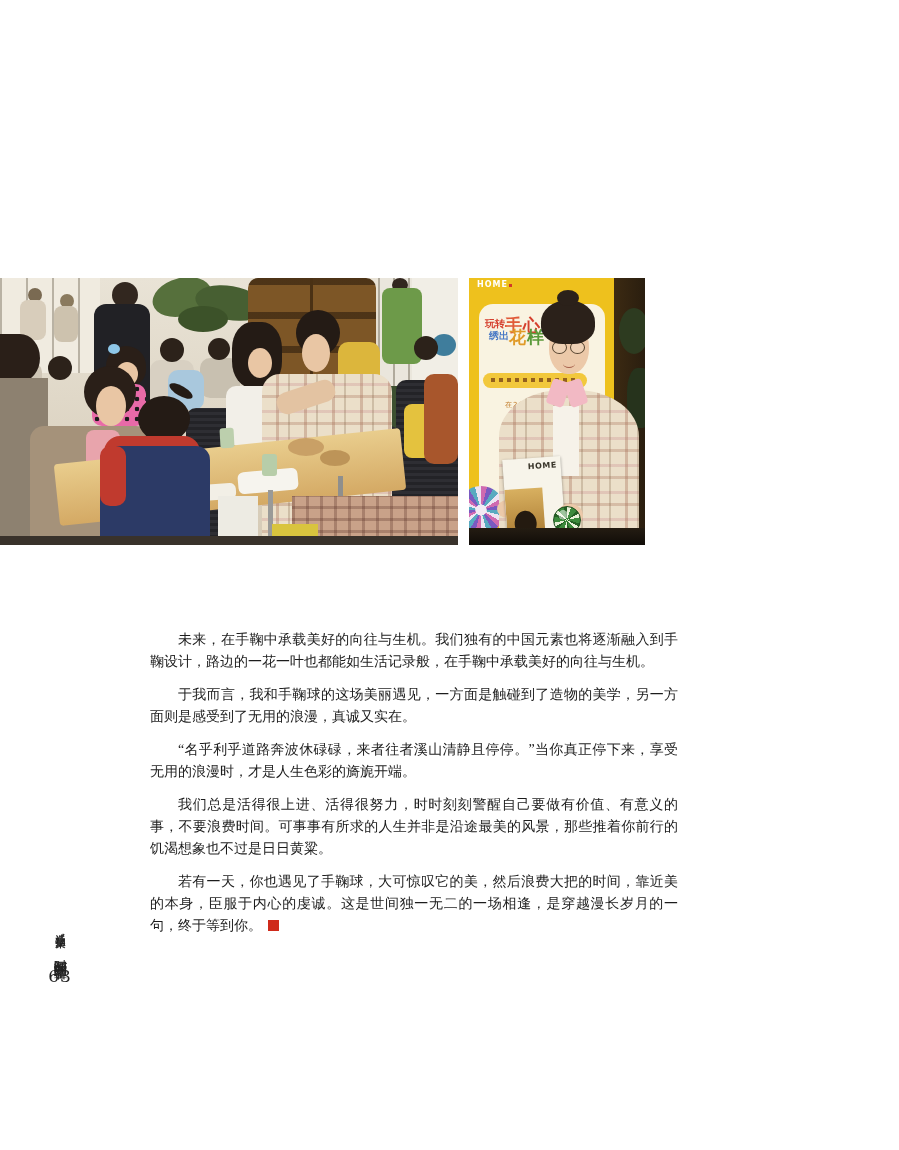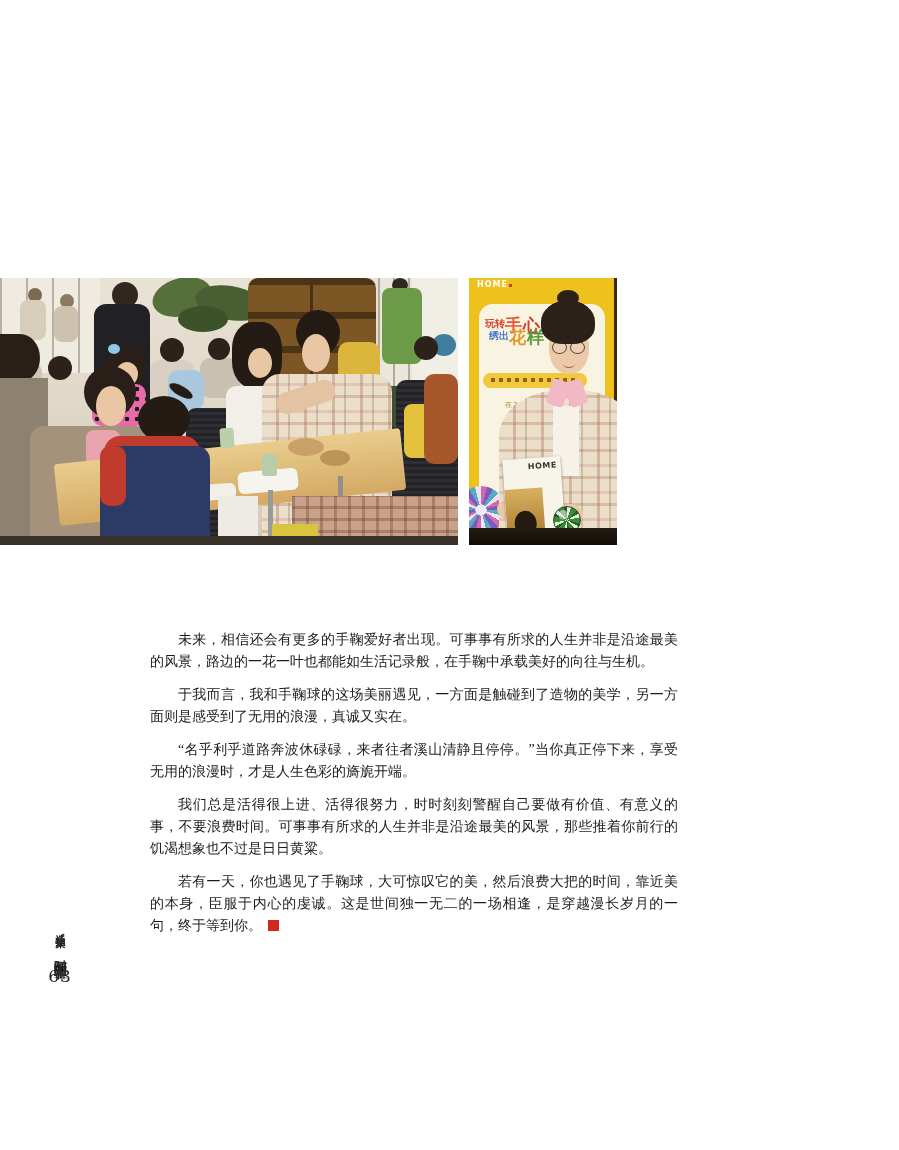--- a/index.html
+++ b/index.html
@@ -4,21 +4,21 @@
 <style>
   html,body{margin:0;padding:0;background:#888;}
   .page{position:relative;width:899px;height:1150px;background:#ffffff;margin:0 auto;overflow:hidden;
         font-family:"Liberation Serif","DejaVu Serif",serif;}
   .abs{position:absolute;}
 
   
   figure{margin:0;padding:0;}
   .photo{position:absolute;top:278px;height:267px;overflow:hidden;background:#ddd;}
   .photo-workshop{left:0;width:458px;}
-  .photo-portrait{left:469px;width:148px;}
+  .photo-portrait{left:469px;width:176px;}
   .photo .abs{position:absolute;}
 
   
   .p1-bg{inset:0;background:linear-gradient(180deg,#e9e3d6 0%,#e0d8c8 45%,#d5cab6 100%);}
   .p1-winL{left:0;top:0;width:100px;height:95px;background:repeating-linear-gradient(90deg,#b9b2a4 0 2px,transparent 2px 26px),#f0ebe0;}
   .p1-leaf1{left:152px;top:0;width:60px;height:38px;background:#56703c;border-radius:50%;transform:rotate(-15deg);}
   .p1-leaf2{left:195px;top:8px;width:70px;height:34px;background:#475f32;border-radius:50%;transform:rotate(10deg);}
   .p1-leaf3{left:178px;top:28px;width:50px;height:26px;background:#3c5229;border-radius:50%;}
   .p1-doors{left:248px;top:0;width:128px;height:112px;border-radius:10px 10px 0 0;
             background:repeating-linear-gradient(180deg,rgba(30,18,8,.5) 0 7px,transparent 7px 34px),#7d5626;}
@@ -276,21 +276,21 @@
       <div class="p2-mag-photo">
           <div class="p2-mag-dog"></div>
         </div>
     </div>
     <div class="abs p2-handR"></div>
     <div class="abs p2-ball"></div>
     <div class="abs p2-floor"></div>
   </figure>
 
   <div class="article">
-      <p class="para">未来，相信还会有更多的手鞠爱好者出现。可事事有所求的人生并非是沿途最美的风景，路边的一花一叶也都能如生活记录般，在手鞠中承载美好的向往与生机。</p>
+      <p class="para">未来，在手鞠中承载美好的向往与生机。我们独有的中国元素也将逐渐融入到手鞠设计，路边的一花一叶也都能如生活记录般，在手鞠中承载美好的向往与生机。</p>
       <p class="para">于我而言，我和手鞠球的这场美丽遇见，一方面是触碰到了造物的美学，另一方面则是感受到了无用的浪漫，真诚又实在。</p>
       <p class="para">“名乎利乎道路奔波休碌碌，来者往者溪山清静且停停。”当你真正停下来，享受无用的浪漫时，才是人生色彩的旖旎开端。</p>
       <p class="para">我们总是活得很上进、活得很努力，时时刻刻警醒自己要做有价值、有意义的事，不要浪费时间。可事事有所求的人生并非是沿途最美的风景，那些推着你前行的饥渴想象也不过是日日黄粱。</p>
       <p class="para">若有一天，你也遇见了手鞠球，大可惊叹它的美，然后浪费大把的时间，靠近美的本身，臣服于内心的虔诚。这是世间独一无二的一场相逢，是穿越漫长岁月的一句，终于等到你。<span class="end-mark" style="background: rgb(207, 42, 27);"></span></p>
     </div>
 
   <div class="sidebar">
     <div class="series">造物集</div>
     <div class="slash"></div>
     <div class="vtitle">时间深处的守望者</div>

